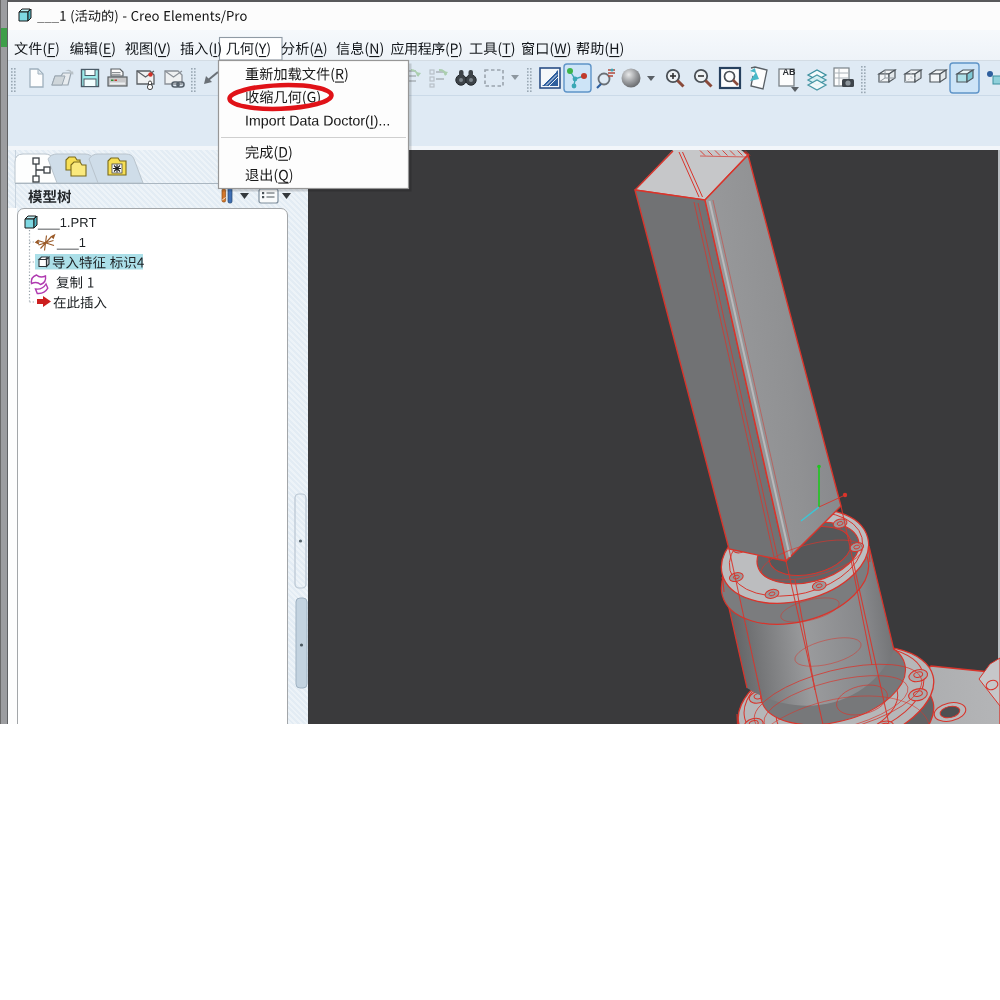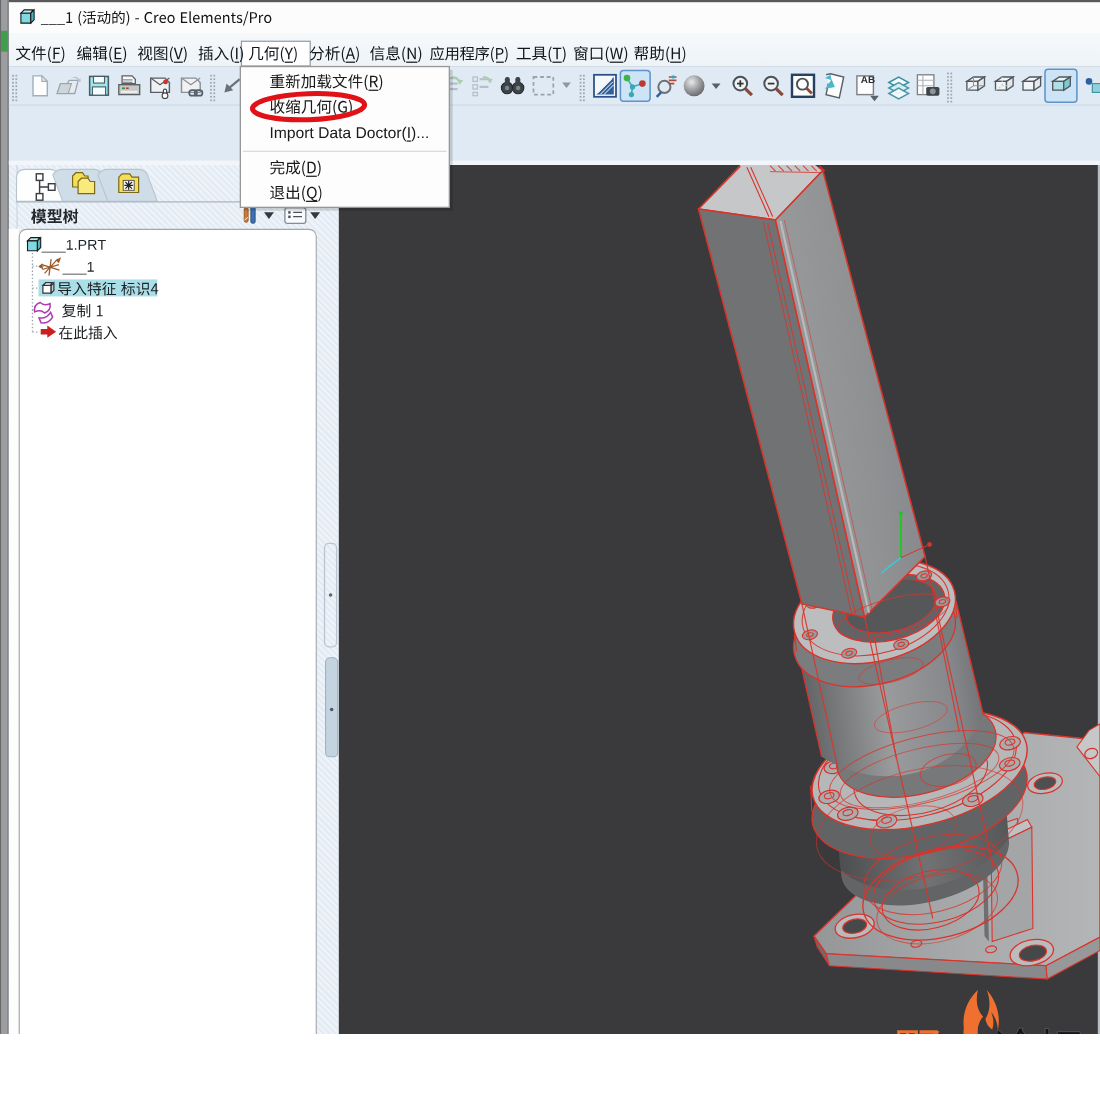--- a/index.html
+++ b/index.html
@@ -1,14 +1,14 @@
 <!DOCTYPE html>
 <html><head><meta charset="utf-8"><style>
 html,body{margin:0;padding:0;background:#fff;font-family:"Liberation Sans",sans-serif;}
-#page{position:relative;width:1000px;height:940px;overflow:hidden;}
+#page{position:relative;width:1000px;height:724px;overflow:hidden;}
 </style></head><body>
 <div id="page">
 
 <div style="position:absolute;left:0;top:0;width:1000px;height:1000px;background:#fff;"></div>
 <div style="position:absolute;left:0;top:0;width:8px;height:1000px;background:#9c9da0;border-left:1px solid #6a6a6a;border-right:1px solid #5f6164;box-sizing:border-box;"></div>
 <div style="position:absolute;left:1px;top:28px;width:6px;height:19px;background:#3e9e49;"></div>
 <div style="position:absolute;left:0px;top:958px;width:8px;height:42px;background:#b9babc;"></div>
 <div style="position:absolute;left:8px;top:0;width:992px;height:30px;background:#fcfcfc;border-top:2px solid #58595b;box-sizing:border-box;"></div>
 <div style="position:absolute;left:8px;top:30px;width:992px;height:31px;background:linear-gradient(#f6f9fc,#eef3f8);border-bottom:1px solid #d3dce4;box-sizing:border-box;"></div>
 <div style="position:absolute;left:8px;top:61px;width:992px;height:89px;background:#dfeaf4;"></div>

